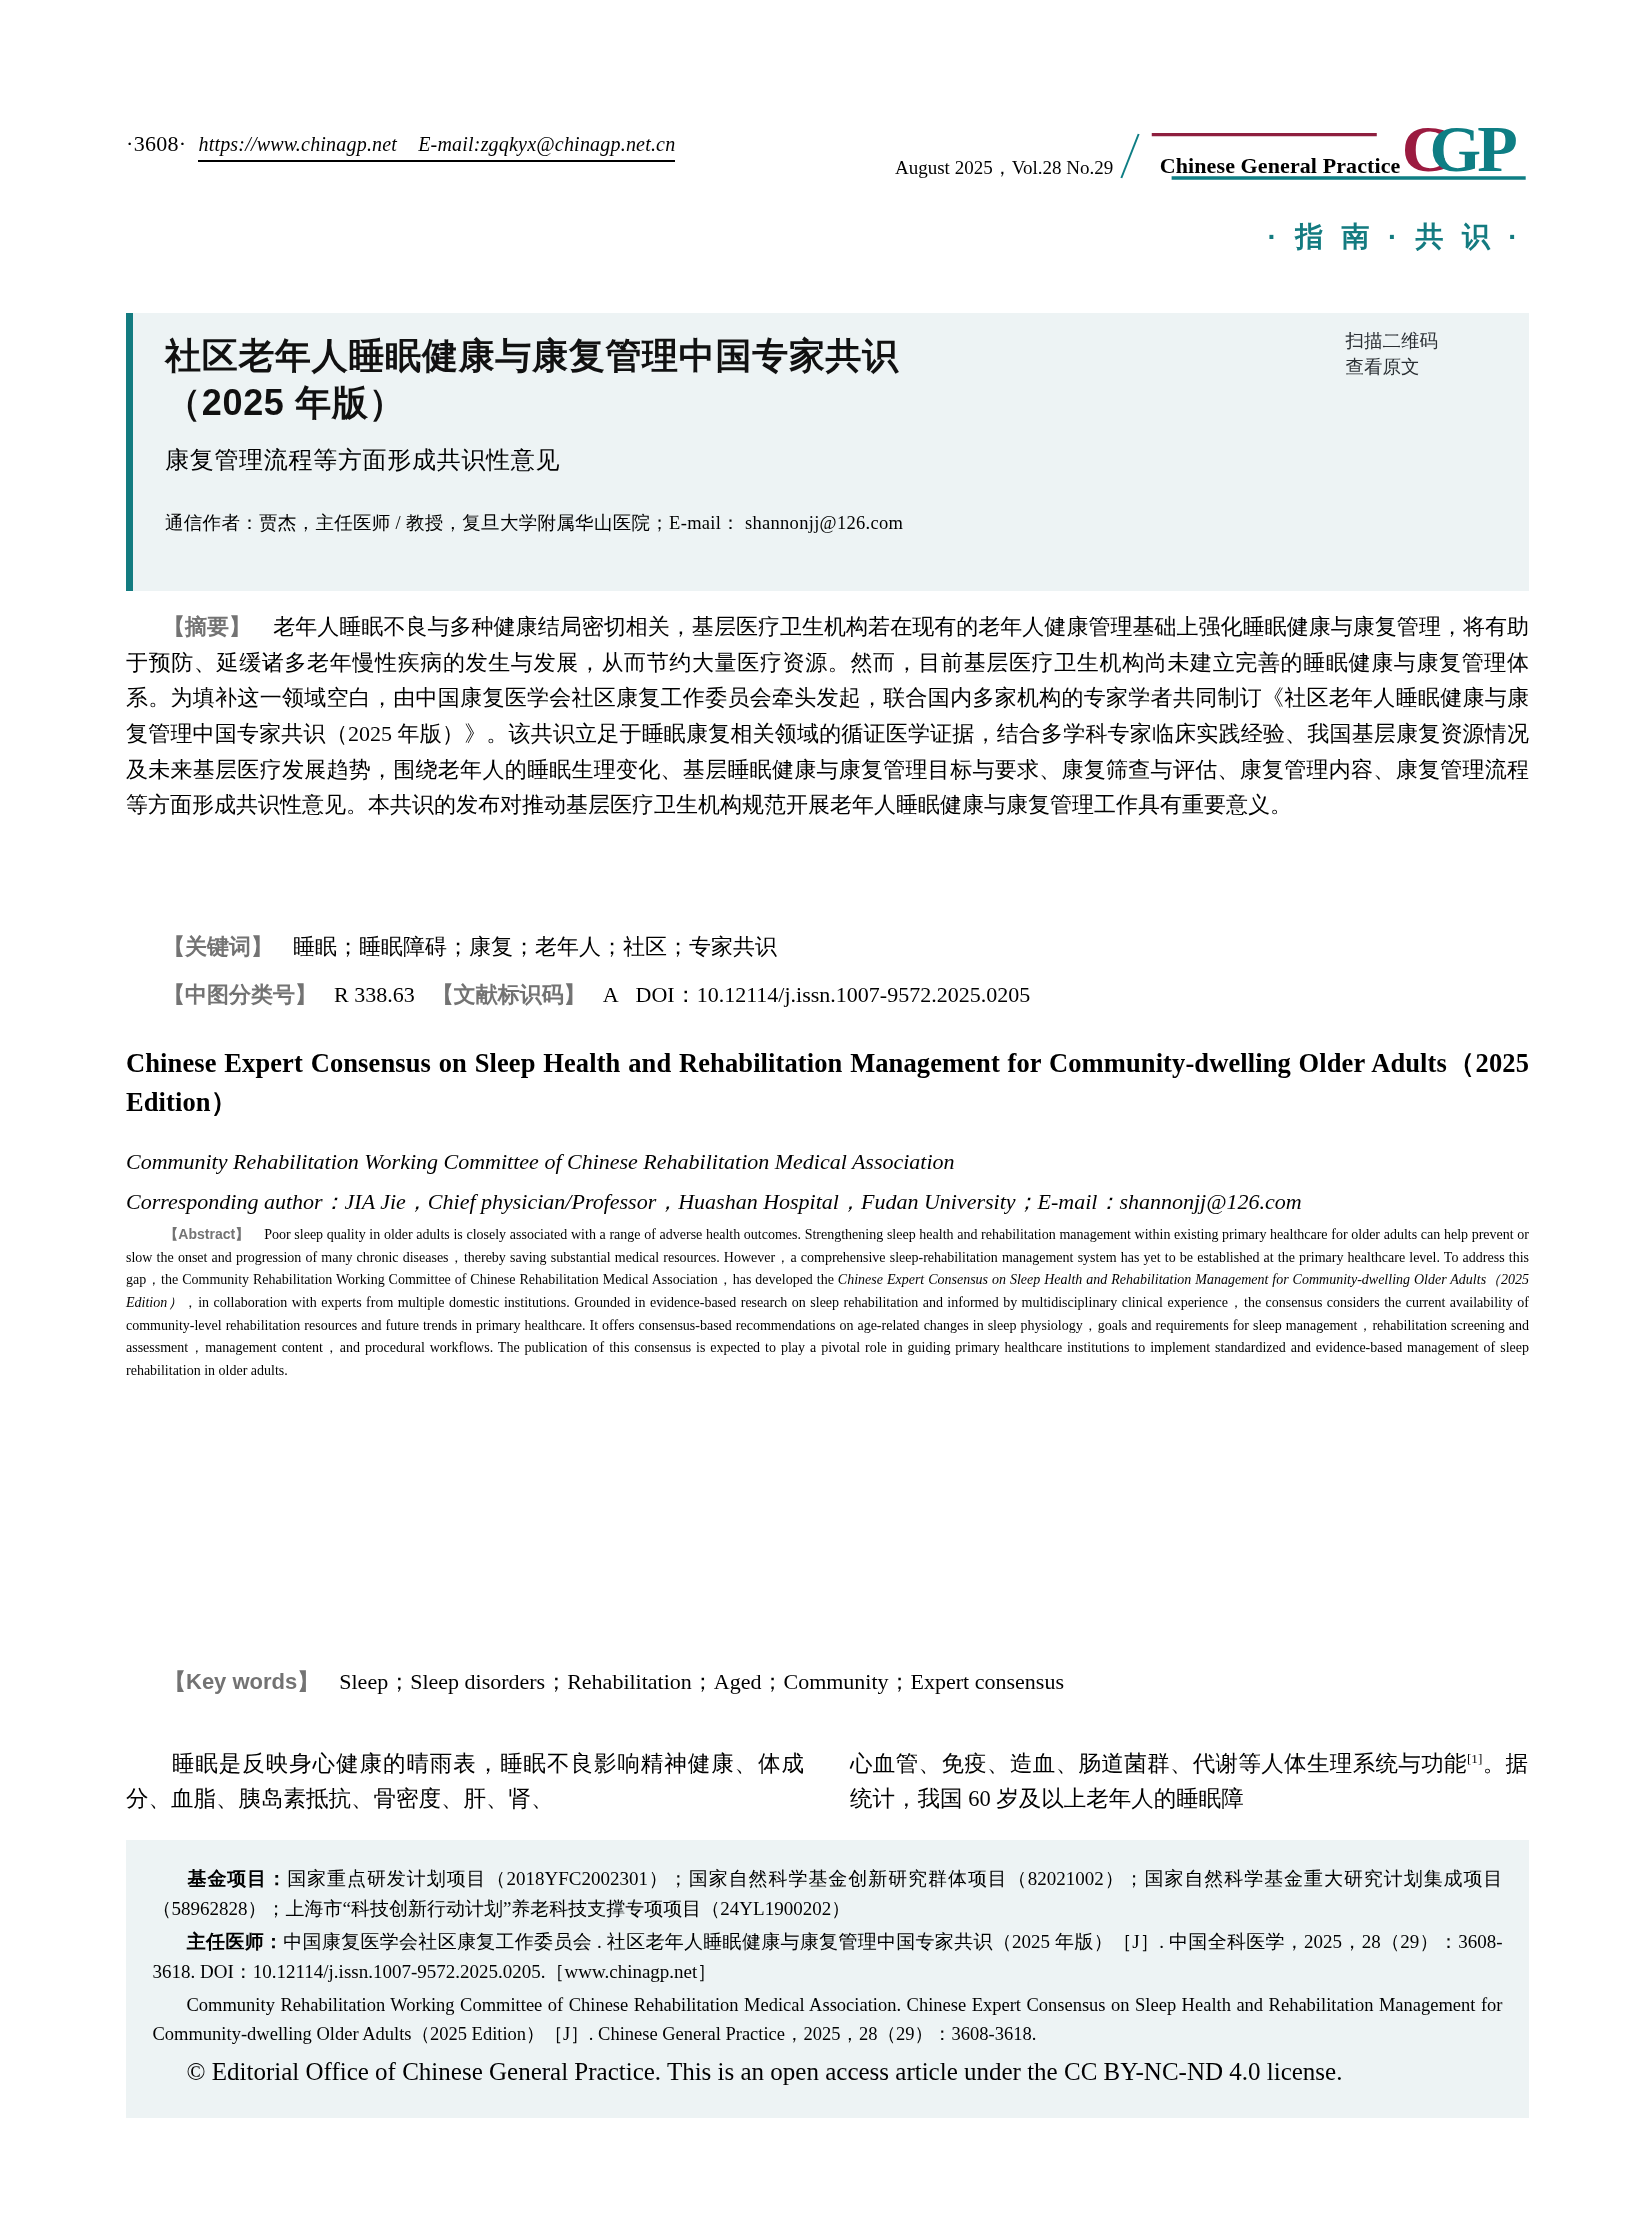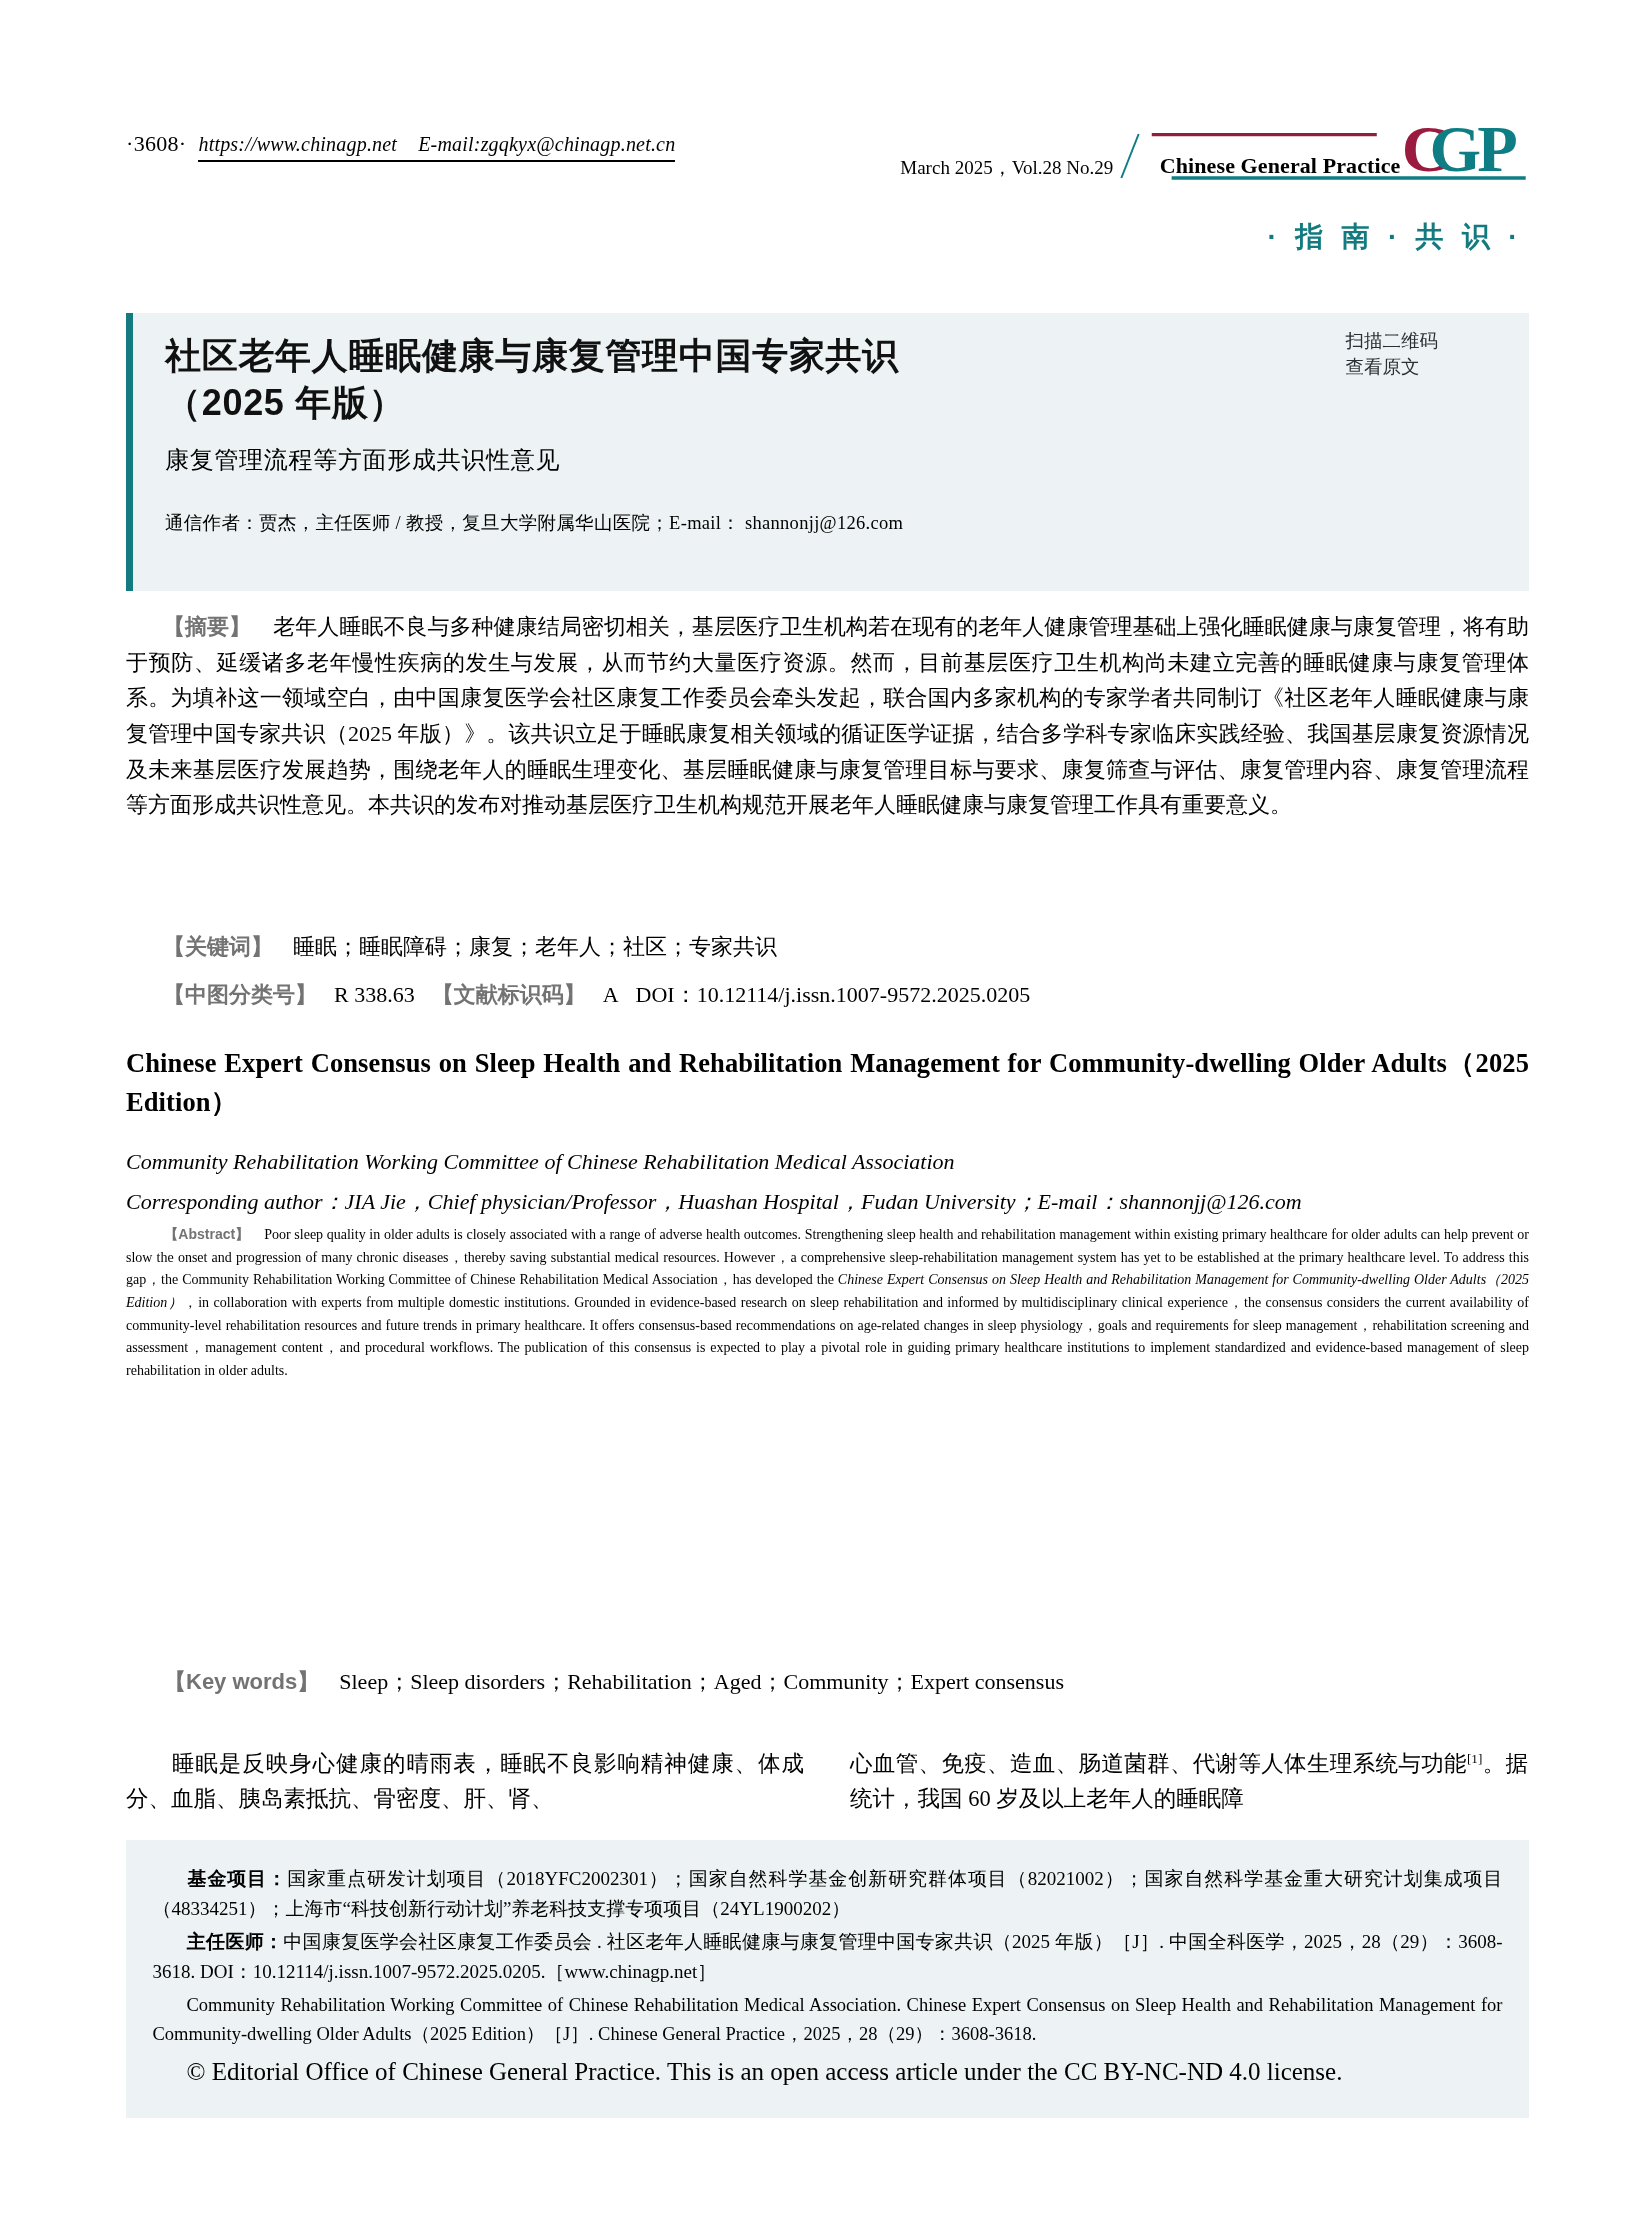--- a/index.html
+++ b/index.html
@@ -301,21 +301,21 @@
 
   <div class="runhead">
     <div class="runhead-left">
       <span class="folio">·3608·</span>
       <span class="runhead-urls">
         <span>https://www.chinagp.net</span><span class="sep"></span><span>E-mail:zgqkyx@chinagp.net.cn</span>
       </span>
     </div>
 
     <div class="runhead-right">
-      <span class="issue-line">March 2025，Vol.28 No.29</span>
+      <span class="issue-line">August 2025，Vol.28 No.29</span>
       <span style="position:relative;width:20px;height:60px;display:inline-block;">
         <svg width="20" height="60" viewBox="0 0 30 90">
           <line x1="28" y1="12" x2="2" y2="78" stroke="#0E7E84" stroke-width="3"></line>
         </svg>
       </span>
       <span class="journal-name">Chinese General Practice</span>
       <span class="cgp-logo">
         <svg width="126" height="69" viewBox="0 0 190 104">
           <text x="-2" y="82" font-family="Liberation Serif, serif" font-size="100" font-weight="bold" fill="#9B1B40">C</text>
           <text x="40" y="82" font-family="Liberation Serif, serif" font-size="100" font-weight="bold" fill="#0E7E84">G</text>
@@ -372,20 +372,20 @@
   <div class="body-cols">
     <div class="body-col">
       <p><span class="indent"></span><span>睡眠是反映身心健康的晴雨表，睡眠不良影响精神健康、体成分、血脂、胰岛素抵抗、骨密度、肝、肾、</span></p>
     </div>
     <div class="body-col">
       <p><span>心血管、免疫、造血、肠道菌群、代谢等人体生理系统与功能</span><sup>[1]</sup><span>。据统计，我国 60 岁及以上老年人的睡眠障</span></p>
     </div>
   </div>
 
   <div class="footbox">
-    <p class="foot-line"><span class="indent"></span><b>基金项目：</b><span>国家重点研发计划项目（2018YFC2002301）；国家自然科学基金创新研究群体项目（82021002）；国家自然科学基金重大研究计划集成项目（48334251）；上海市“科技创新行动计划”养老科技支撑专项项目（24YL1900202）</span></p>
+    <p class="foot-line"><span class="indent"></span><b>基金项目：</b><span>国家重点研发计划项目（2018YFC2002301）；国家自然科学基金创新研究群体项目（82021002）；国家自然科学基金重大研究计划集成项目（58962828）；上海市“科技创新行动计划”养老科技支撑专项项目（24YL1900202）</span></p>
     <p class="foot-line"><span class="indent"></span><b>主任医师：</b><span>中国康复医学会社区康复工作委员会 . 社区老年人睡眠健康与康复管理中国专家共识（2025 年版）［J］. 中国全科医学，2025，28（29）：3608-3618. DOI：10.12114/j.issn.1007-9572.2025.0205.［www.chinagp.net］</span></p>
     <p class="foot-en"><span class="indent"></span><span>Community Rehabilitation Working Committee of Chinese Rehabilitation Medical Association. Chinese Expert Consensus on Sleep Health and Rehabilitation Management for Community-dwelling Older Adults（2025 Edition）［J］. Chinese General Practice，2025，28（29）：3608-3618.</span></p>
     <p class="foot-lic">© Editorial Office of Chinese General Practice. This is an open access article under the CC BY-NC-ND 4.0 license.</p>
   </div>
 
 </div>
 
 
 </body></html>

